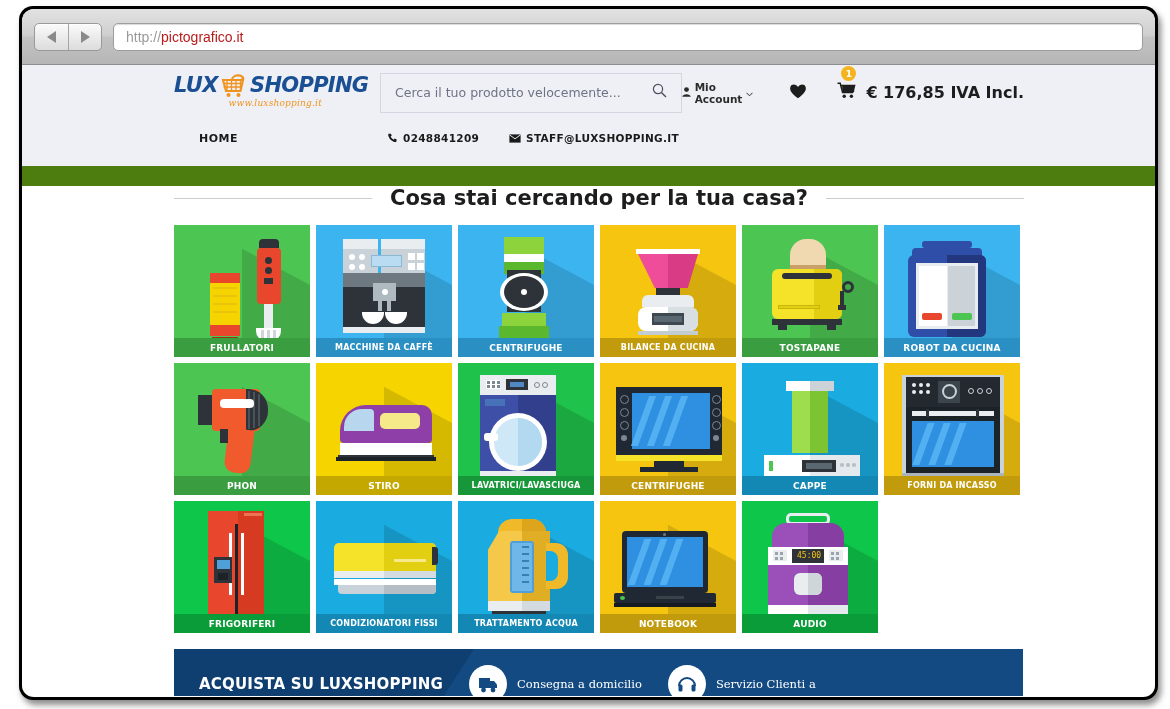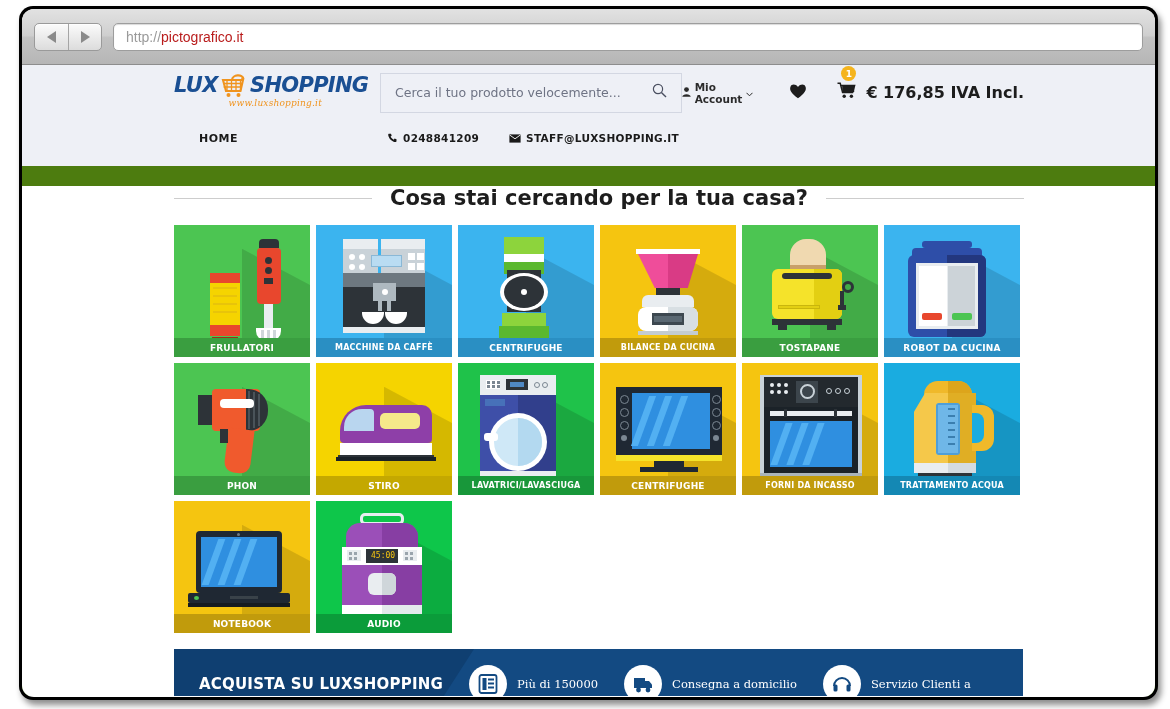--- a/index.html
+++ b/index.html
@@ -616,20 +616,38 @@
               <div class="d" style="left:112px;top:45px;width:9px;height:9px;border-radius:50%;border:1.6px solid #7b8792"></div>
               <div class="d" style="left:112px;top:58px;width:9px;height:9px;border-radius:50%;border:1.6px solid #7b8792"></div>
               <div class="d" style="left:113px;top:72px;width:6px;height:6px;border-radius:50%;background:#7b8792"></div>
               <div class="d" style="left:16px;top:92px;width:106px;height:6px;background:#f5e32a"></div>
               <div class="d" style="left:54px;top:98px;width:30px;height:6px;background:#1f2833"></div>
               <div class="d" style="left:40px;top:104px;width:58px;height:5px;background:#1f2833"></div>
             </div>
             <div class="label" style="background:#c19b0c">CENTRIFUGHE</div>
           </div>
 
+          <div class="tile" style="background:#1aace0">
+            <div class="shadow"></div>
+            <div class="art">
+              <div class="d" style="left:44px;top:18px;width:48px;height:10px;background:#fff"></div>
+              <div class="d" style="left:68px;top:18px;width:24px;height:10px;background:#ccd3d8"></div>
+              <div class="d" style="left:50px;top:28px;width:36px;height:62px;background:#9ede4c"></div>
+              <div class="d" style="left:68px;top:28px;width:18px;height:62px;background:#7cc432"></div>
+              <div class="d" style="left:22px;top:92px;width:96px;height:22px;background:#fff"></div>
+              <div class="d" style="left:68px;top:92px;width:50px;height:22px;background:#e3e9ec"></div>
+              <div class="d" style="left:27px;top:98px;width:4px;height:10px;background:#4cc552"></div>
+              <div class="d" style="left:60px;top:97px;width:34px;height:12px;background:#2d3338"></div>
+              <div class="d" style="left:64px;top:100px;width:26px;height:6px;background:#5a6872"></div>
+              <div class="d" style="left:98px;top:100px;width:4px;height:4px;border-radius:50%;background:#b5bec4"></div>
+              <div class="d" style="left:104px;top:100px;width:4px;height:4px;border-radius:50%;background:#b5bec4"></div>
+              <div class="d" style="left:110px;top:100px;width:4px;height:4px;border-radius:50%;background:#b5bec4"></div>
+            </div>
+            <div class="label" style="background:#1488b4">CAPPE</div>
+          </div>
 
           <div class="tile" style="background:#f5c510">
             <div class="shadow"></div>
             <div class="art">
               <div class="d" style="left:18px;top:12px;width:102px;height:104px;background:#c9d2d8"></div>
               <div class="d" style="left:22px;top:14px;width:94px;height:30px;background:#23292e"></div>
               <div class="d" style="left:28px;top:20px;width:4px;height:4px;border-radius:50%;background:#e9edf0"></div>
               <div class="d" style="left:35px;top:20px;width:4px;height:4px;border-radius:50%;background:#e9edf0"></div>
               <div class="d" style="left:42px;top:20px;width:4px;height:4px;border-radius:50%;background:#e9edf0"></div>
               <div class="d" style="left:28px;top:27px;width:4px;height:4px;border-radius:50%;background:#e9edf0"></div>
@@ -646,21 +664,54 @@
               <div class="d" style="left:92px;top:46px;width:3px;height:8px;background:#2d3338"></div>
               <div class="d" style="left:28px;top:58px;width:82px;height:46px;background:#2f8fe0"></div>
               <div class="d" style="left:36px;top:60px;width:7px;height:42px;background:#52b0f2;transform:skewX(-20deg)"></div>
               <div class="d" style="left:52px;top:60px;width:7px;height:42px;background:#52b0f2;transform:skewX(-20deg)"></div>
               <div class="d" style="left:68px;top:60px;width:7px;height:42px;background:#52b0f2;transform:skewX(-20deg)"></div>
               <div class="d" style="left:18px;top:110px;width:102px;height:6px;background:#aab4ba"></div>
             </div>
             <div class="label small" style="background:#c19b0c">FORNI DA INCASSO</div>
           </div>
 
-
+          <div class="tile" style="background:#0ec64a">
+            <div class="shadow"></div>
+            <div class="art">
+              <div class="d" style="left:34px;top:10px;width:56px;height:13px;background:#e8472d"></div>
+              <div class="d" style="left:64px;top:10px;width:26px;height:13px;background:#d63b22"></div>
+              <div class="d" style="left:70px;top:12px;width:18px;height:3px;background:#f07256"></div>
+              <div class="d" style="left:34px;top:23px;width:56px;height:93px;background:#e8472d"></div>
+              <div class="d" style="left:64px;top:23px;width:26px;height:93px;background:#d63b22"></div>
+              <div class="d" style="left:61px;top:23px;width:2.5px;height:93px;background:#1b2228"></div>
+              <div class="d" style="left:55px;top:32px;width:2.5px;height:62px;background:#fff"></div>
+              <div class="d" style="left:67px;top:32px;width:2.5px;height:62px;background:#fff"></div>
+              <div class="d" style="left:40px;top:56px;width:18px;height:26px;background:#2d3338"></div>
+              <div class="d" style="left:43px;top:59px;width:13px;height:9px;background:#4f9fd8"></div>
+              <div class="d" style="left:44px;top:72px;width:10px;height:7px;background:#1b2228"></div>
+              <div class="d" style="left:34px;top:116px;width:56px;height:4px;background:#9e3019"></div>
+            </div>
+            <div class="label" style="background:#0b9c3a">FRIGORIFERI</div>
+          </div>
+
+          <div class="tile" style="background:#1aace0">
+            <div class="shadow"></div>
+            <div class="art">
+              <div class="d" style="left:18px;top:42px;width:102px;height:28px;border-radius:5px 5px 0 0;background:#f5e32a"></div>
+              <div class="d" style="left:68px;top:42px;width:52px;height:28px;border-radius:0 5px 0 0;background:#e3cf12"></div>
+              <div class="d" style="left:78px;top:58px;width:32px;height:3px;background:#f5e98a"></div>
+              <div class="d" style="left:116px;top:46px;width:6px;height:18px;border-radius:0 3px 3px 0;background:#2d3338"></div>
+              <div class="d" style="left:18px;top:70px;width:102px;height:7px;background:#e9edf0"></div>
+              <div class="d" style="left:68px;top:70px;width:52px;height:7px;background:#d4dbe0"></div>
+              <div class="d" style="left:18px;top:78px;width:102px;height:6px;background:#fff"></div>
+              <div class="d" style="left:22px;top:84px;width:98px;height:9px;border-radius:0 0 4px 4px;background:#c9d2d8"></div>
+              <div class="d" style="left:68px;top:84px;width:52px;height:9px;border-radius:0 0 4px 0;background:#b5bec4"></div>
+            </div>
+            <div class="label small" style="background:#1488b4">CONDIZIONATORI FISSI</div>
+          </div>
 
           <div class="tile" style="background:#1aace0">
             <div class="shadow"></div>
             <div class="art">
               <div class="d" style="left:40px;top:18px;width:48px;height:14px;border-radius:20px 20px 0 0;background:#f0b92a"></div>
               <div class="d" style="left:64px;top:18px;width:24px;height:14px;border-radius:0 20px 0 0;background:#dda51b"></div>
               <div class="d" style="left:30px;top:30px;width:62px;height:72px;border-radius:4px 6px 4px 4px;background:#f5c84a;clip-path:polygon(18% 0,100% 0,100% 100%,0 100%,0 26%)"></div>
               <div class="d" style="left:64px;top:30px;width:28px;height:72px;background:#e0ae24"></div>
               <div class="d" style="left:52px;top:40px;width:24px;height:52px;border-radius:3px;background:#4f9fd8"></div>
               <div class="d" style="left:54px;top:42px;width:20px;height:48px;background:#6fb7e8"></div>
@@ -723,32 +774,20 @@
               <div class="d" style="left:66px;top:104px;width:40px;height:9px;background:#e3e9ec"></div>
             </div>
             <div class="label" style="background:#0b9c3a">AUDIO</div>
           </div>
 
         </div>
 
         <div class="banner">
           <div class="banner-title">ACQUISTA SU LUXSHOPPING</div>
 
-          <div class="feat">
-            <span class="feat-ico">
-              <svg width="22" height="22" viewBox="0 0 22 22">
-                <rect x="2.5" y="2" width="17" height="18" rx="2" fill="none" stroke="#134a82" stroke-width="1.8"></rect>
-                <rect x="5.5" y="5" width="4" height="12" fill="#134a82"></rect>
-                <rect x="11" y="5.5" width="6" height="2" fill="#134a82"></rect>
-                <rect x="11" y="9.5" width="6" height="2" fill="#134a82"></rect>
-                <rect x="11" y="13.5" width="6" height="2" fill="#134a82"></rect>
-              </svg>
-            </span>
-            <span class="feat-txt">Più di 150000</span>
-          </div>
 
           <div class="feat">
             <span class="feat-ico">
               <svg width="22" height="22" viewBox="0 0 22 22">
                 <rect x="2" y="5" width="11" height="10" fill="#134a82"></rect>
                 <path d="M13 8 L17 8 L20 11.5 L20 15 L13 15 Z" fill="#134a82"></path>
                 <circle cx="6.5" cy="17" r="2.4" fill="#134a82"></circle>
                 <circle cx="16" cy="17" r="2.4" fill="#134a82"></circle>
               </svg>
             </span>

